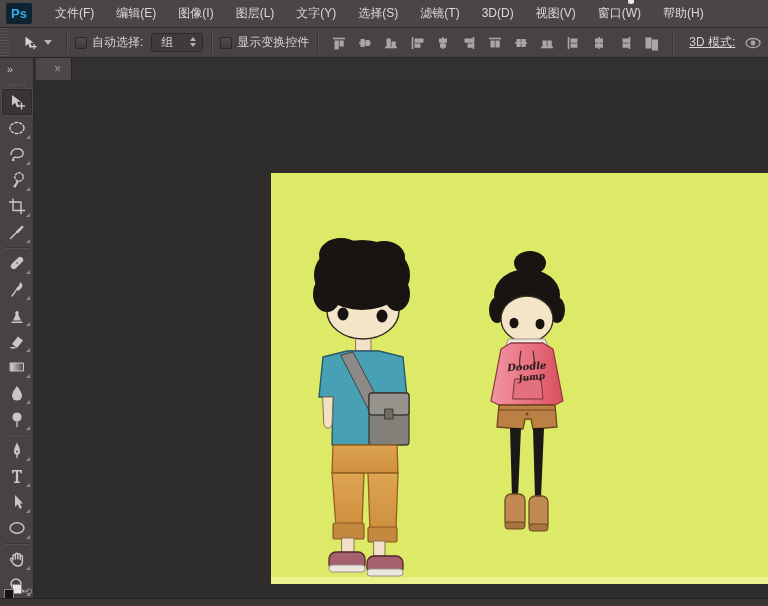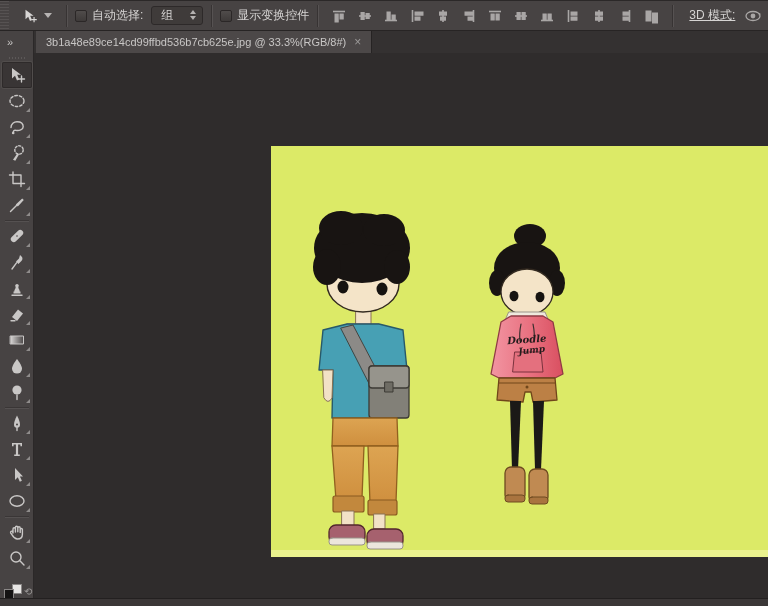--- a/index.html
+++ b/index.html
@@ -92,20 +92,35 @@
           <stop offset="0.55" stop-color="#e8707f"></stop>
           <stop offset="1" stop-color="#d94f60"></stop>
       </linearGradient>
       <linearGradient id="pantsGrad" x1="0" y1="0" x2="0" y2="1">
         <stop offset="0" stop-color="#dda452"></stop>
           <stop offset="1" stop-color="#cf8f3e"></stop>
       </linearGradient>
     </defs>
   </svg>
 
+  <div class="menubar">
+    <div class="ps-logo">Ps</div>
+    <span class="menu-item">文件(F)</span>
+    <span class="menu-item">编辑(E)</span>
+    <span class="menu-item">图像(I)</span>
+    <span class="menu-item">图层(L)</span>
+    <span class="menu-item">文字(Y)</span>
+    <span class="menu-item">选择(S)</span>
+    <span class="menu-item">滤镜(T)</span>
+    <span class="menu-item">3D(D)</span>
+    <span class="menu-item">视图(V)</span>
+    <span class="menu-item">窗口(W)</span>
+    <span class="menu-item">帮助(H)</span>
+    <div class="artifact"></div>
+  </div>
 
   <div class="optionsbar">
     <div class="grip-v"></div>
     <div class="tool-preview">
       <svg viewBox="0 0 20 20" style="width:18px;height:18px">
         <path d="M5,3 L5,13.5 L8,10.8 L10,15.5 L12.2,14.4 L10.2,9.8 L14,9.8 Z" fill="#d8d6d5"></path>
         <path d="M14.5,11 v6 M11.5,14 h6" stroke="#d8d6d5" fill="none" stroke-width="1.3"></path>
       </svg>
       <span class="caret-down"></span>
     </div>
@@ -220,21 +235,20 @@
     <svg class="orbit-icon" viewBox="0 0 20 20">
       <ellipse cx="10" cy="10" rx="7" ry="4.5" fill="none" stroke="#a9a6a5" stroke-width="1.3"></ellipse>
       <circle cx="10" cy="10" r="2.4" fill="#a9a6a5"></circle>
       <path d="M16,7 l2,1 -2.3,1.4 Z" fill="#a9a6a5"></path>
     </svg>
   </div>
 
   <div class="tabbar">
     <div class="panel-collapse">»</div>
     <div class="doc-tab">
-      <span>3b1a48e89ce14cd99ffbd536b7cb625e.jpg @ 33.3%(RGB/8#)</span>
       <span class="tab-close">×</span>
     </div>
   </div>
 
   <div class="main">
     <div class="toolbar" id="toolbar">
       <div class="toolbar-grip"></div>
 
       <div class="tool selected">
           <svg viewBox="0 0 20 20">

